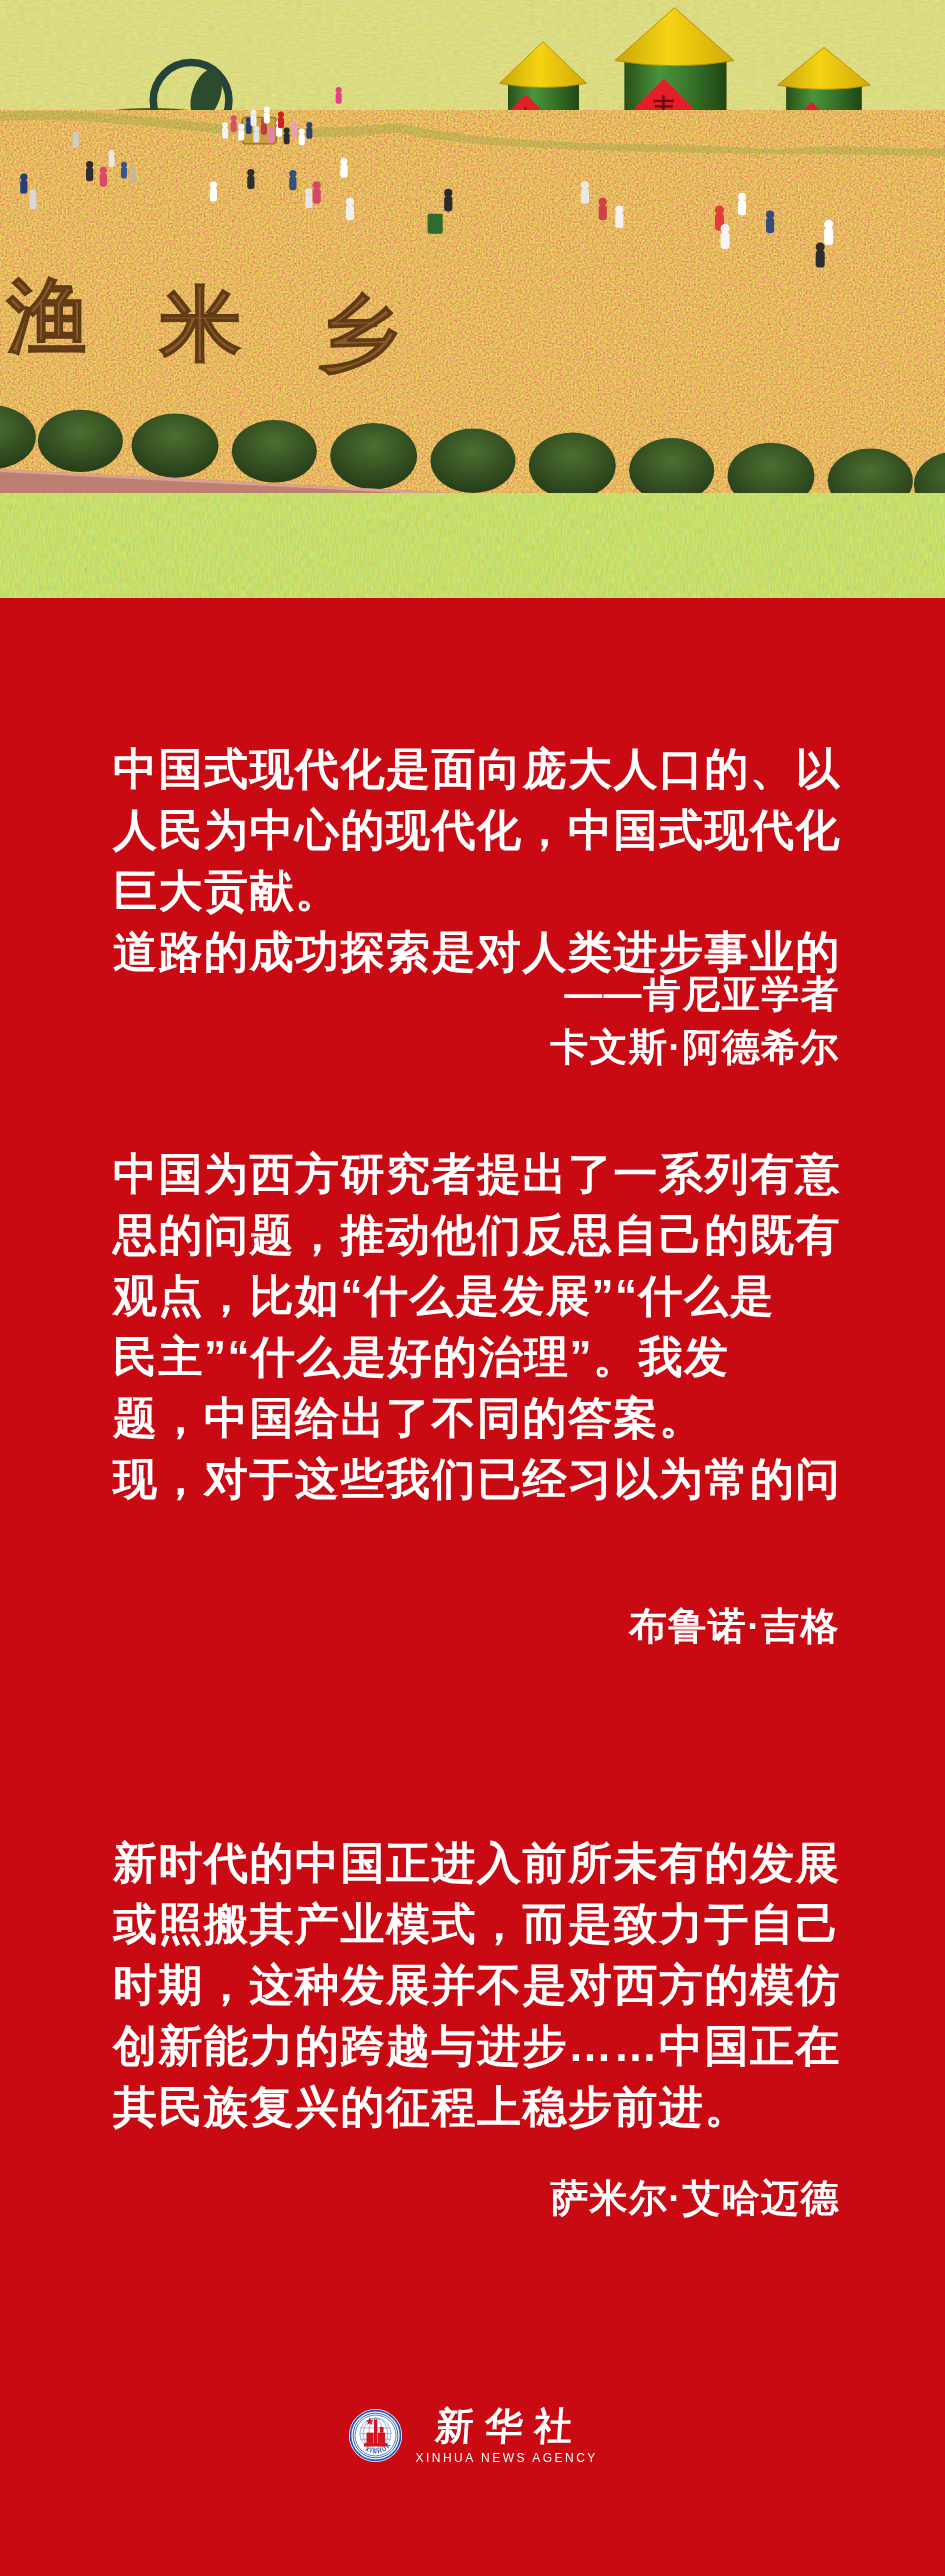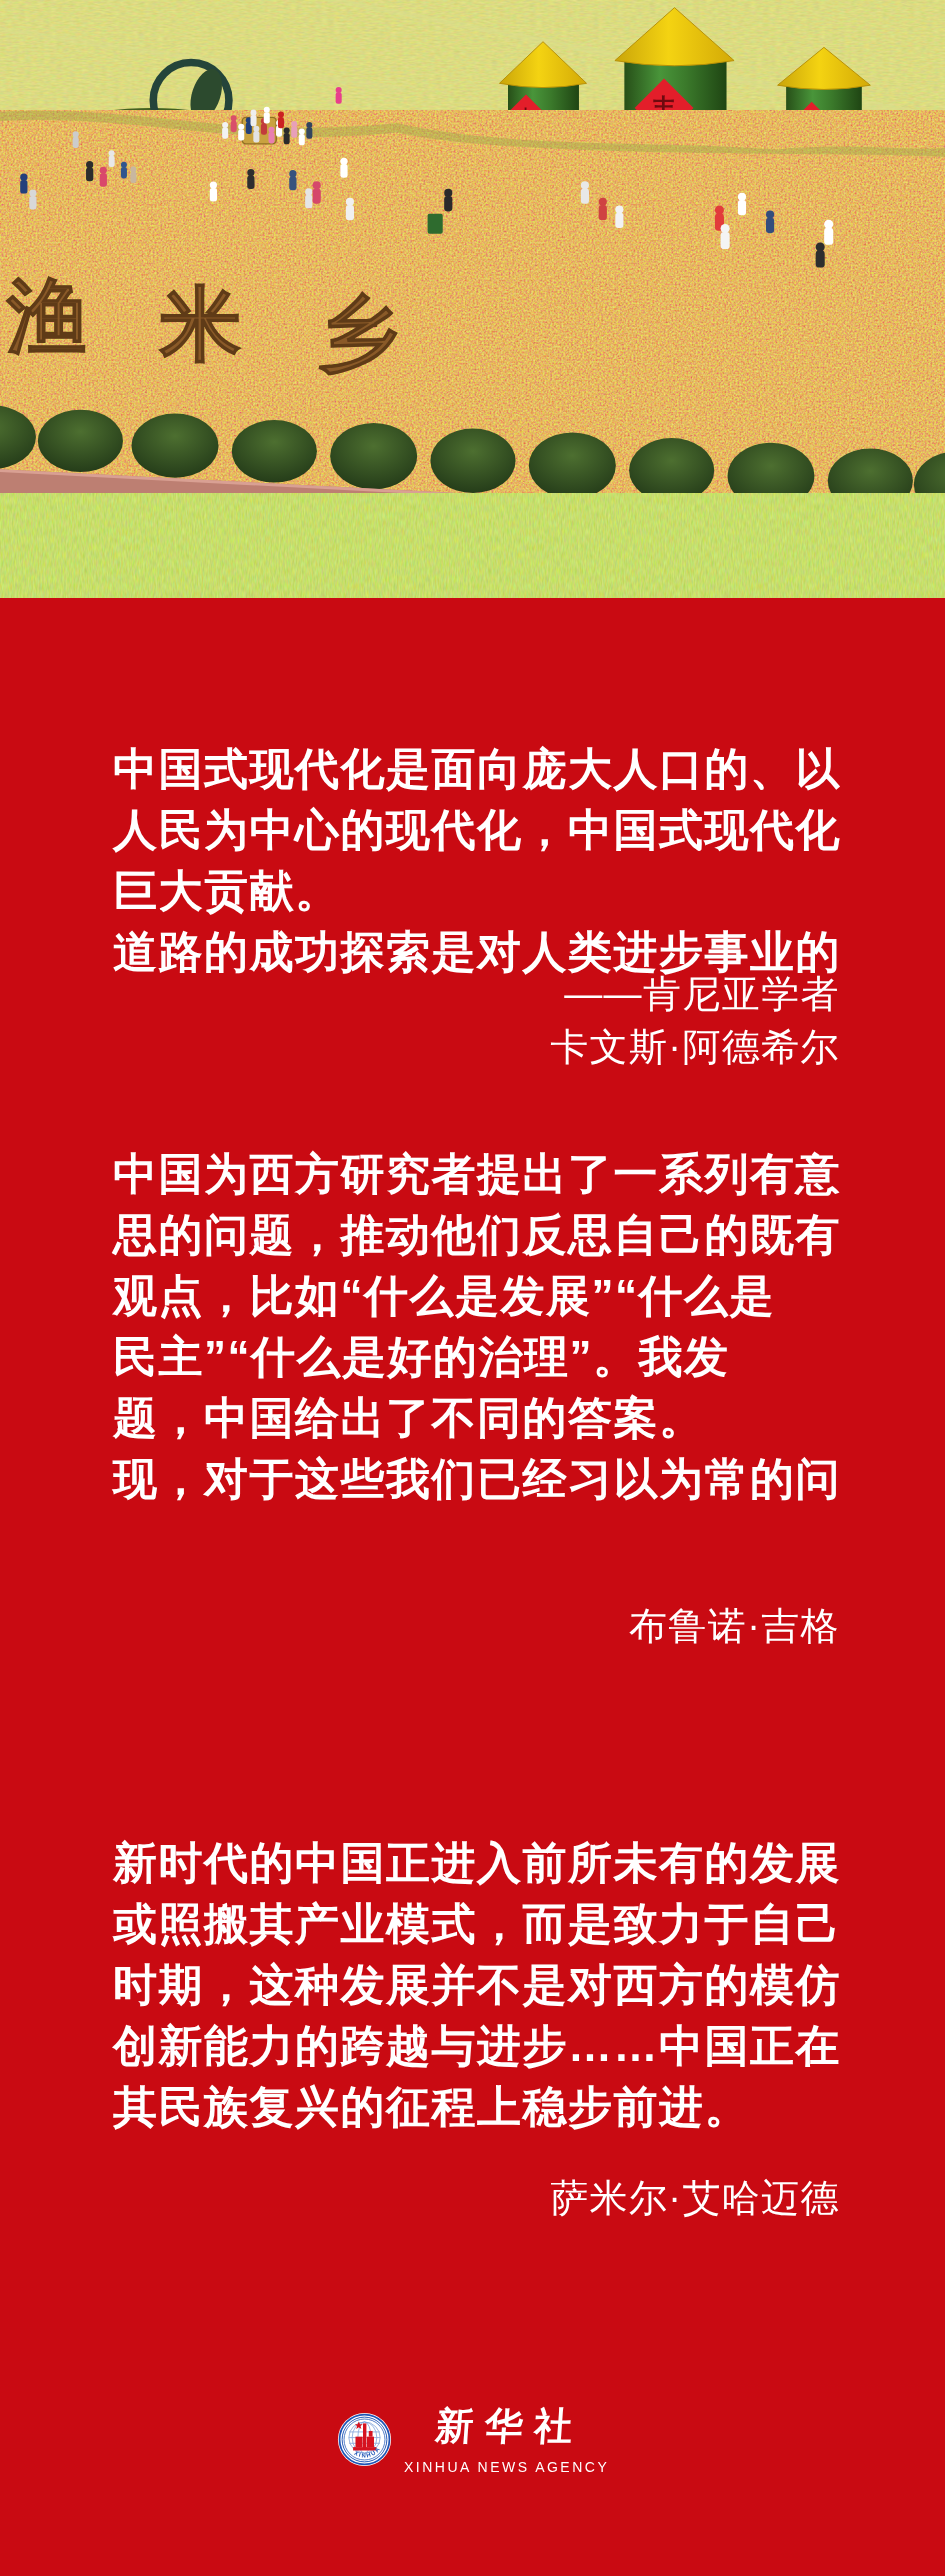--- a/index.html
+++ b/index.html
@@ -15,38 +15,38 @@
     line-height:0;
   }
   .quote{
     position:absolute;left:113px;width:728px;
     color:#ffffff;font-weight:700;
     font-size:44px;line-height:61px;letter-spacing:1.5px;
     white-space:nowrap;
   }
   .byline{
     position:absolute;right:106px;left:113px;
-    color:#ffffff;font-weight:400;
+    color:#ffffff;font-weight:700;
     font-size:38px;line-height:53px;letter-spacing:1.4px;
     text-align:right;white-space:nowrap;
   }
   .logo{
     position:absolute;left:0;right:0;top:2406px;
     display:flex;justify-content:center;align-items:center;gap:12.3px;
   }
   .logo-emblem{flex:0 0 auto;}
   .logo-text{display:flex;flex-direction:column;align-items:center;}
   .logo-cn{
     color:#fff;font-family:"DejaVu Serif", serif;font-weight:700;
     font-size:38px;line-height:40px;letter-spacing:11.3px;
     transform:skewX(-4deg);text-indent:5.7px;
   }
   .logo-en{
-    color:#fff;font-size:14px;line-height:11.3px;letter-spacing:2.5px;
-    margin-top:16px;font-weight:400;
+    color:#fff;font-size:12px;line-height:11.3px;letter-spacing:2.5px;
+    margin-top:7px;font-weight:400;
   }
 </style>
 </head>
 <body>
 
 <div class="poster">
 
   <div class="photo">
     <svg width="946" height="598" viewBox="0 0 1000 632" xmlns="http://www.w3.org/2000/svg">
       <defs>

